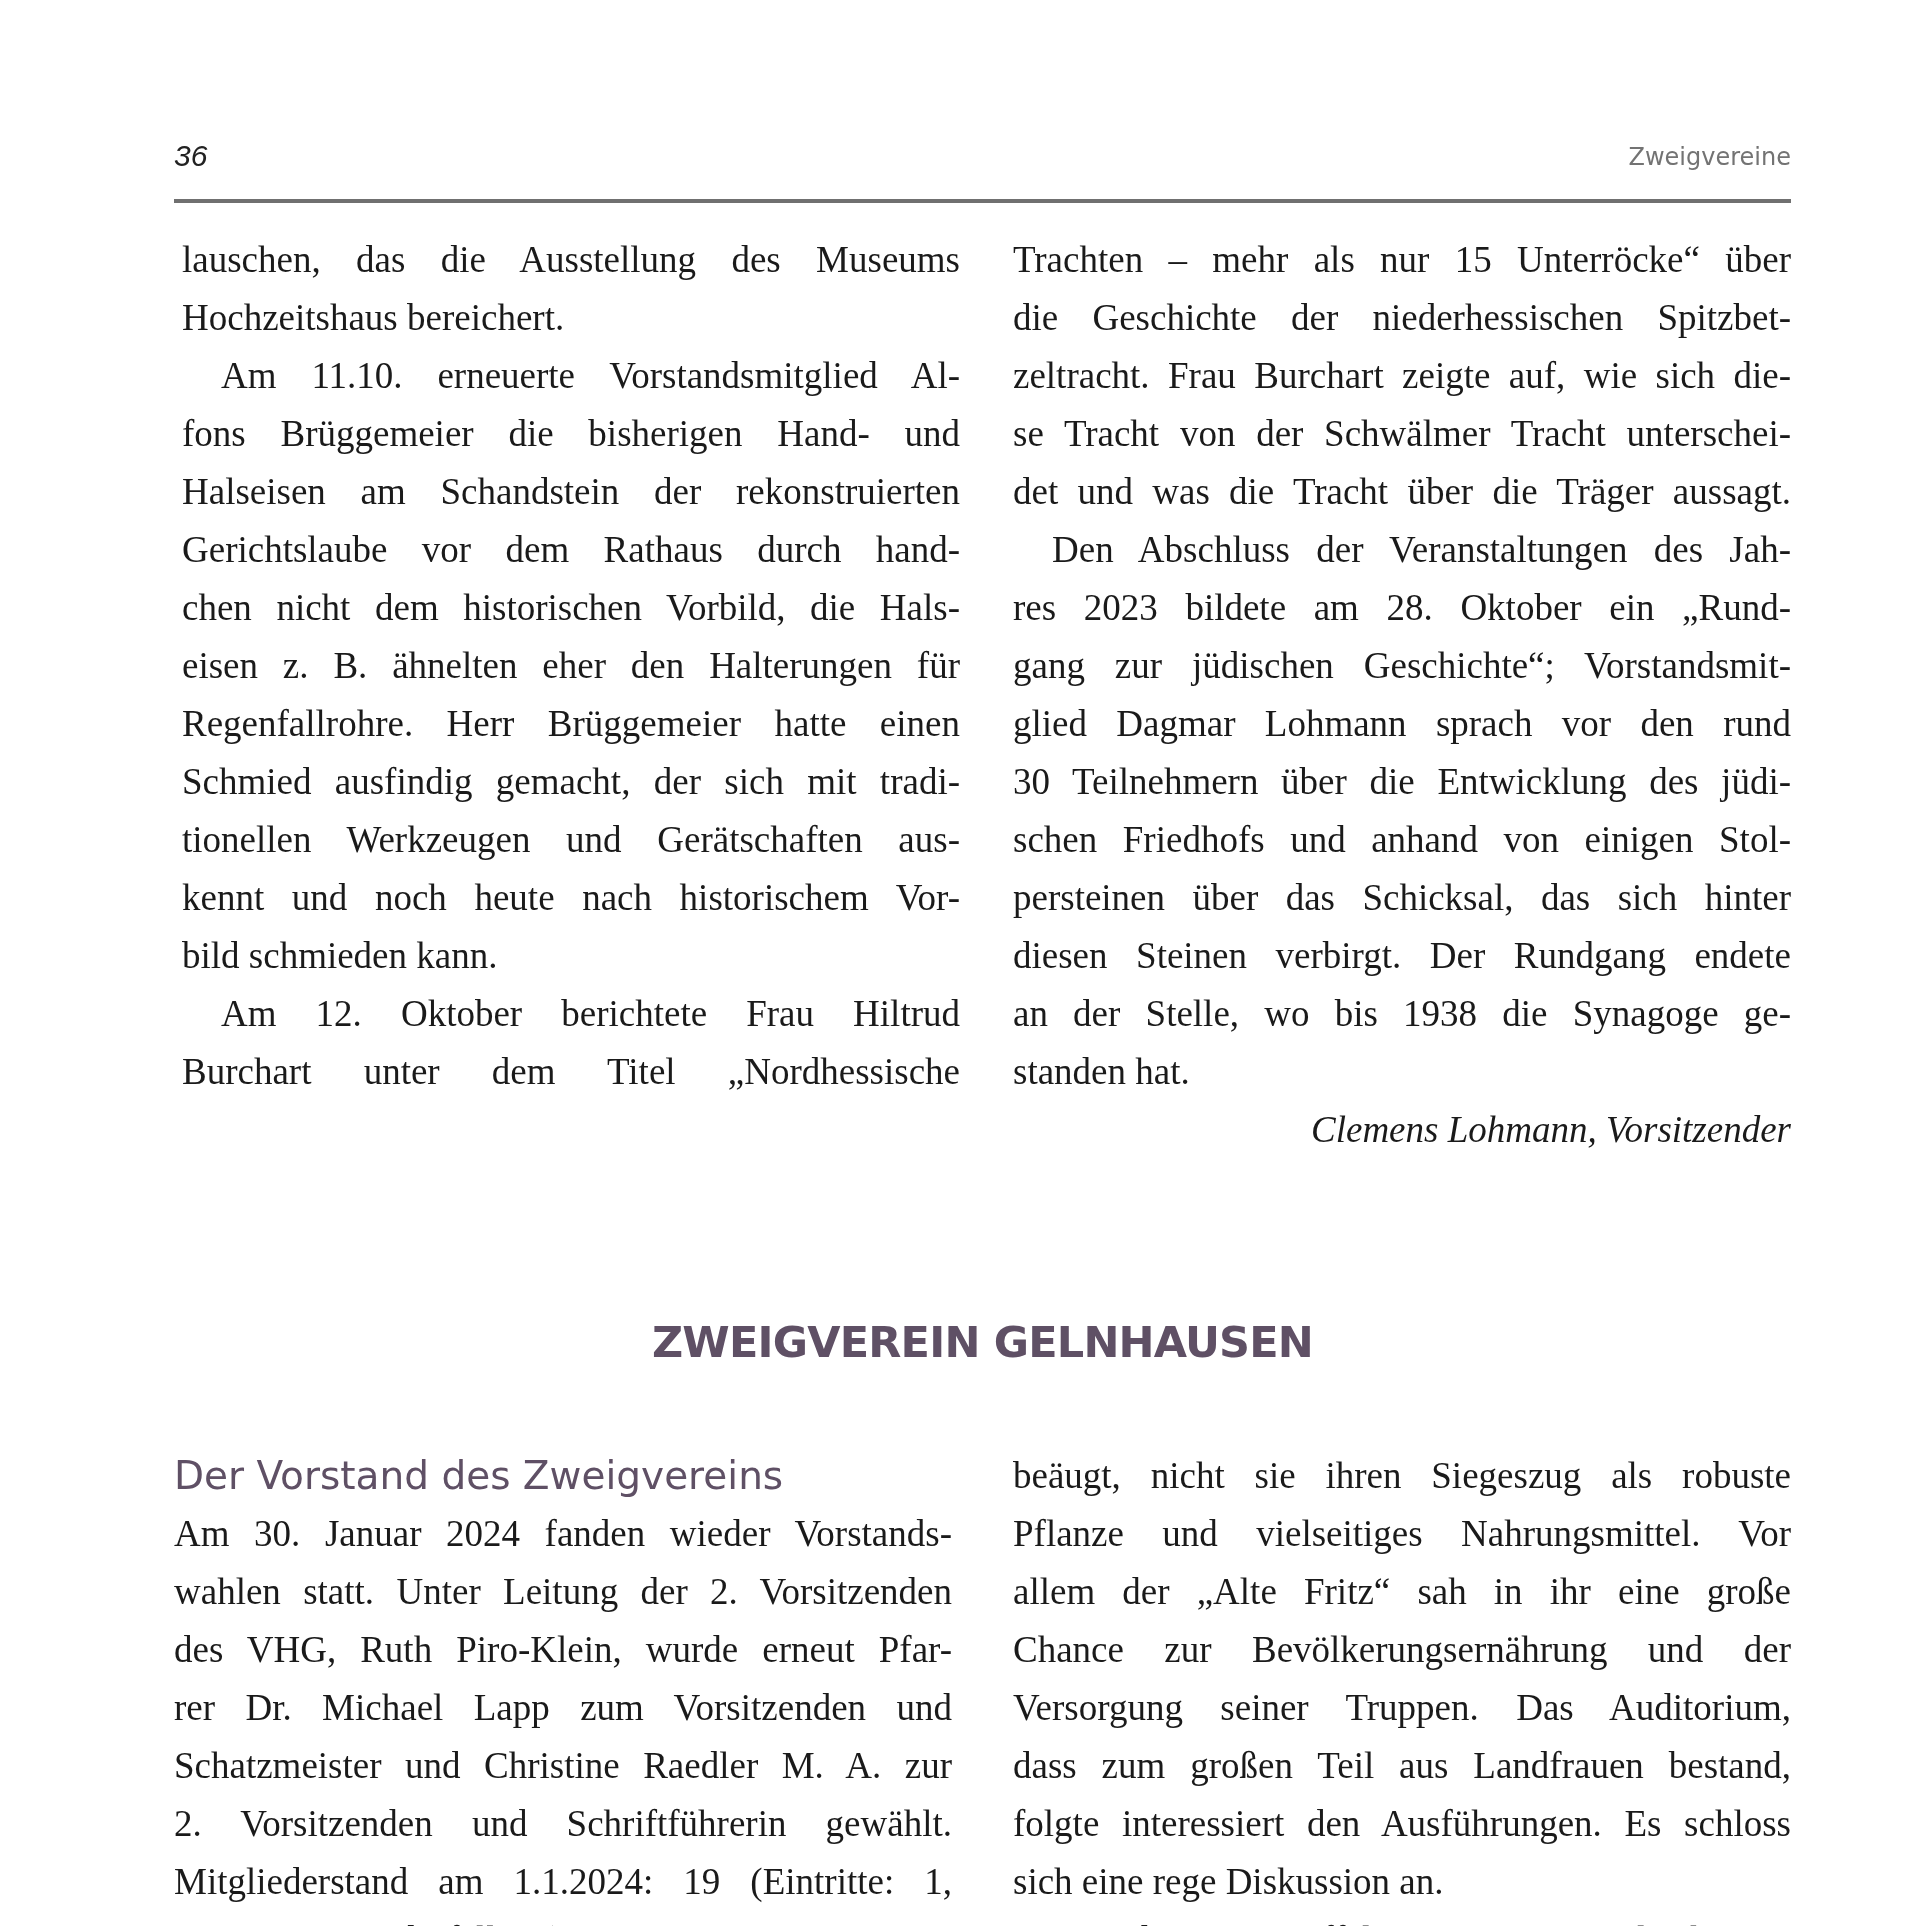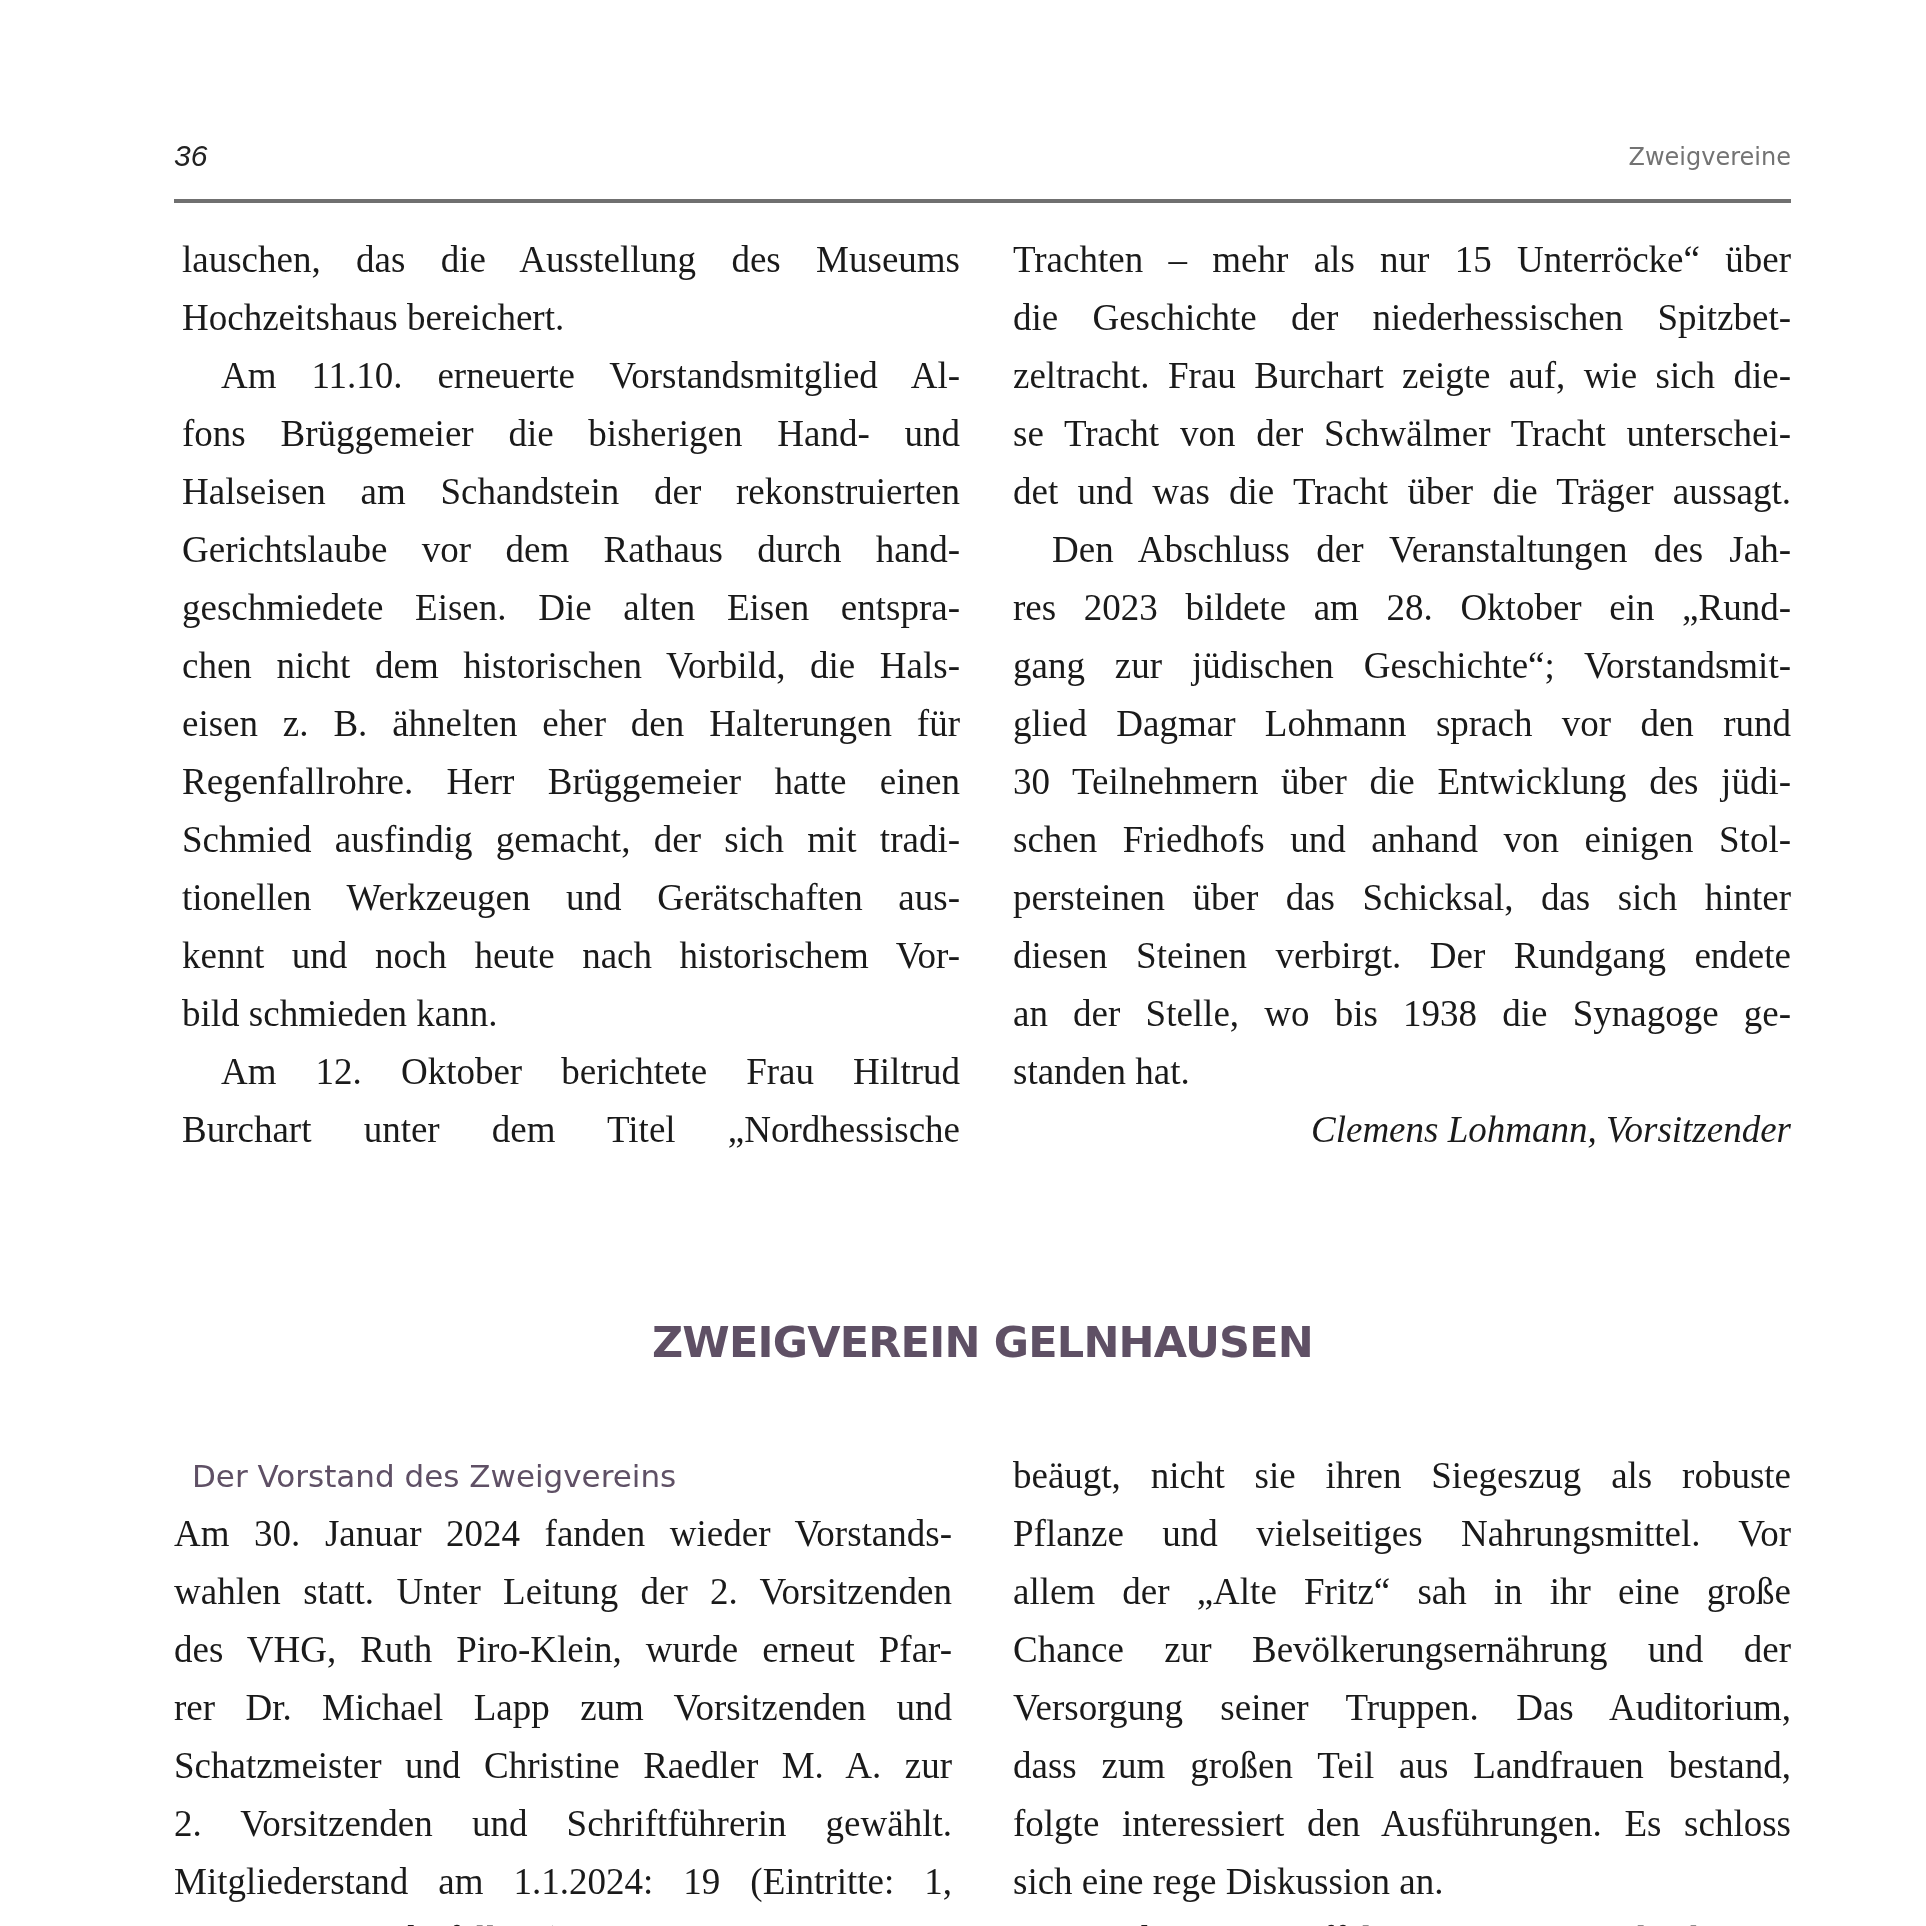--- a/index.html
+++ b/index.html
@@ -10,40 +10,39 @@
   .section-title { position: absolute; left: 0; width: 100%; top: 3.9px; text-align: right; font-family: "DejaVu Sans", sans-serif; font-size: 24px; color: #737373; }
   .rule { position: absolute; left: 174px; top: 199px; width: 1617px; height: 3.5px; background: #707070; }
 
   .col { position: absolute; width: 778px; font-family: "Liberation Serif", serif; font-size: 37px; line-height: 58px; color: #1a1a1a; }
   .col .line { display: block; text-align: justify; text-align-last: justify; white-space: nowrap; }
   .col .line.last { text-align-last: left; font-family: Liberation Serif, serif; }
   .col .line.ind { padding-left: 39px; }
   .col .line.right { text-align: left; text-align-last: right; font-style: italic; }
 
   .heading { position: absolute; left: 174px; width: 1617px; top: 1317px; text-align: center; font-family: "DejaVu Sans", sans-serif; font-weight: bold; font-size: 43px; color: #5f5065; letter-spacing: -0.8px; }
-  .subhead { display: block; font-family: "DejaVu Sans", sans-serif; font-size: 31px; color: #5f5065; line-height: 58px; margin-left: 18px; }
+  .subhead { display: block; font-family: "DejaVu Sans", sans-serif; font-size: 39px; color: #5f5065; line-height: 58px; }
 </style>
 </head>
 <body>
 
 <div class="page">
   <div class="running-head">
     <span class="page-number">36</span>
     <div class="section-title">Zweigvereine</div>
   </div>
   <div class="rule"></div>
 
   <div class="col" id="top-left" style="left:174px; top:231px;margin-left:8px;">
       <span class="line">lauschen, das die Ausstellung des Museums</span>
       <span class="line last">Hochzeitshaus bereichert.</span>
       <span class="line ind">Am 11.10. erneuerte Vorstandsmitglied Al-</span>
       <span class="line">fons Brüggemeier die bisherigen Hand- und</span>
       <span class="line">Halseisen am Schandstein der rekonstruierten</span>
       <span class="line">Gerichtslaube vor dem Rathaus durch hand-</span>
-      <span class="line">geschmiedete Eisen. Die alten Eisen entspra-</span>
       <span class="line">chen nicht dem historischen Vorbild, die Hals-</span>
       <span class="line">eisen z. B. ähnelten eher den Halterungen für</span>
       <span class="line">Regenfallrohre. Herr Brüggemeier hatte einen</span>
       <span class="line">Schmied ausfindig gemacht, der sich mit tradi-</span>
       <span class="line">tionellen Werkzeugen und Gerätschaften aus-</span>
       <span class="line">kennt und noch heute nach historischem Vor-</span>
       <span class="line last">bild schmieden kann.</span>
       <span class="line ind">Am 12. Oktober berichtete Frau Hiltrud</span>
       <span class="line">Burchart unter dem Titel „Nordhessische</span>
     </div>

